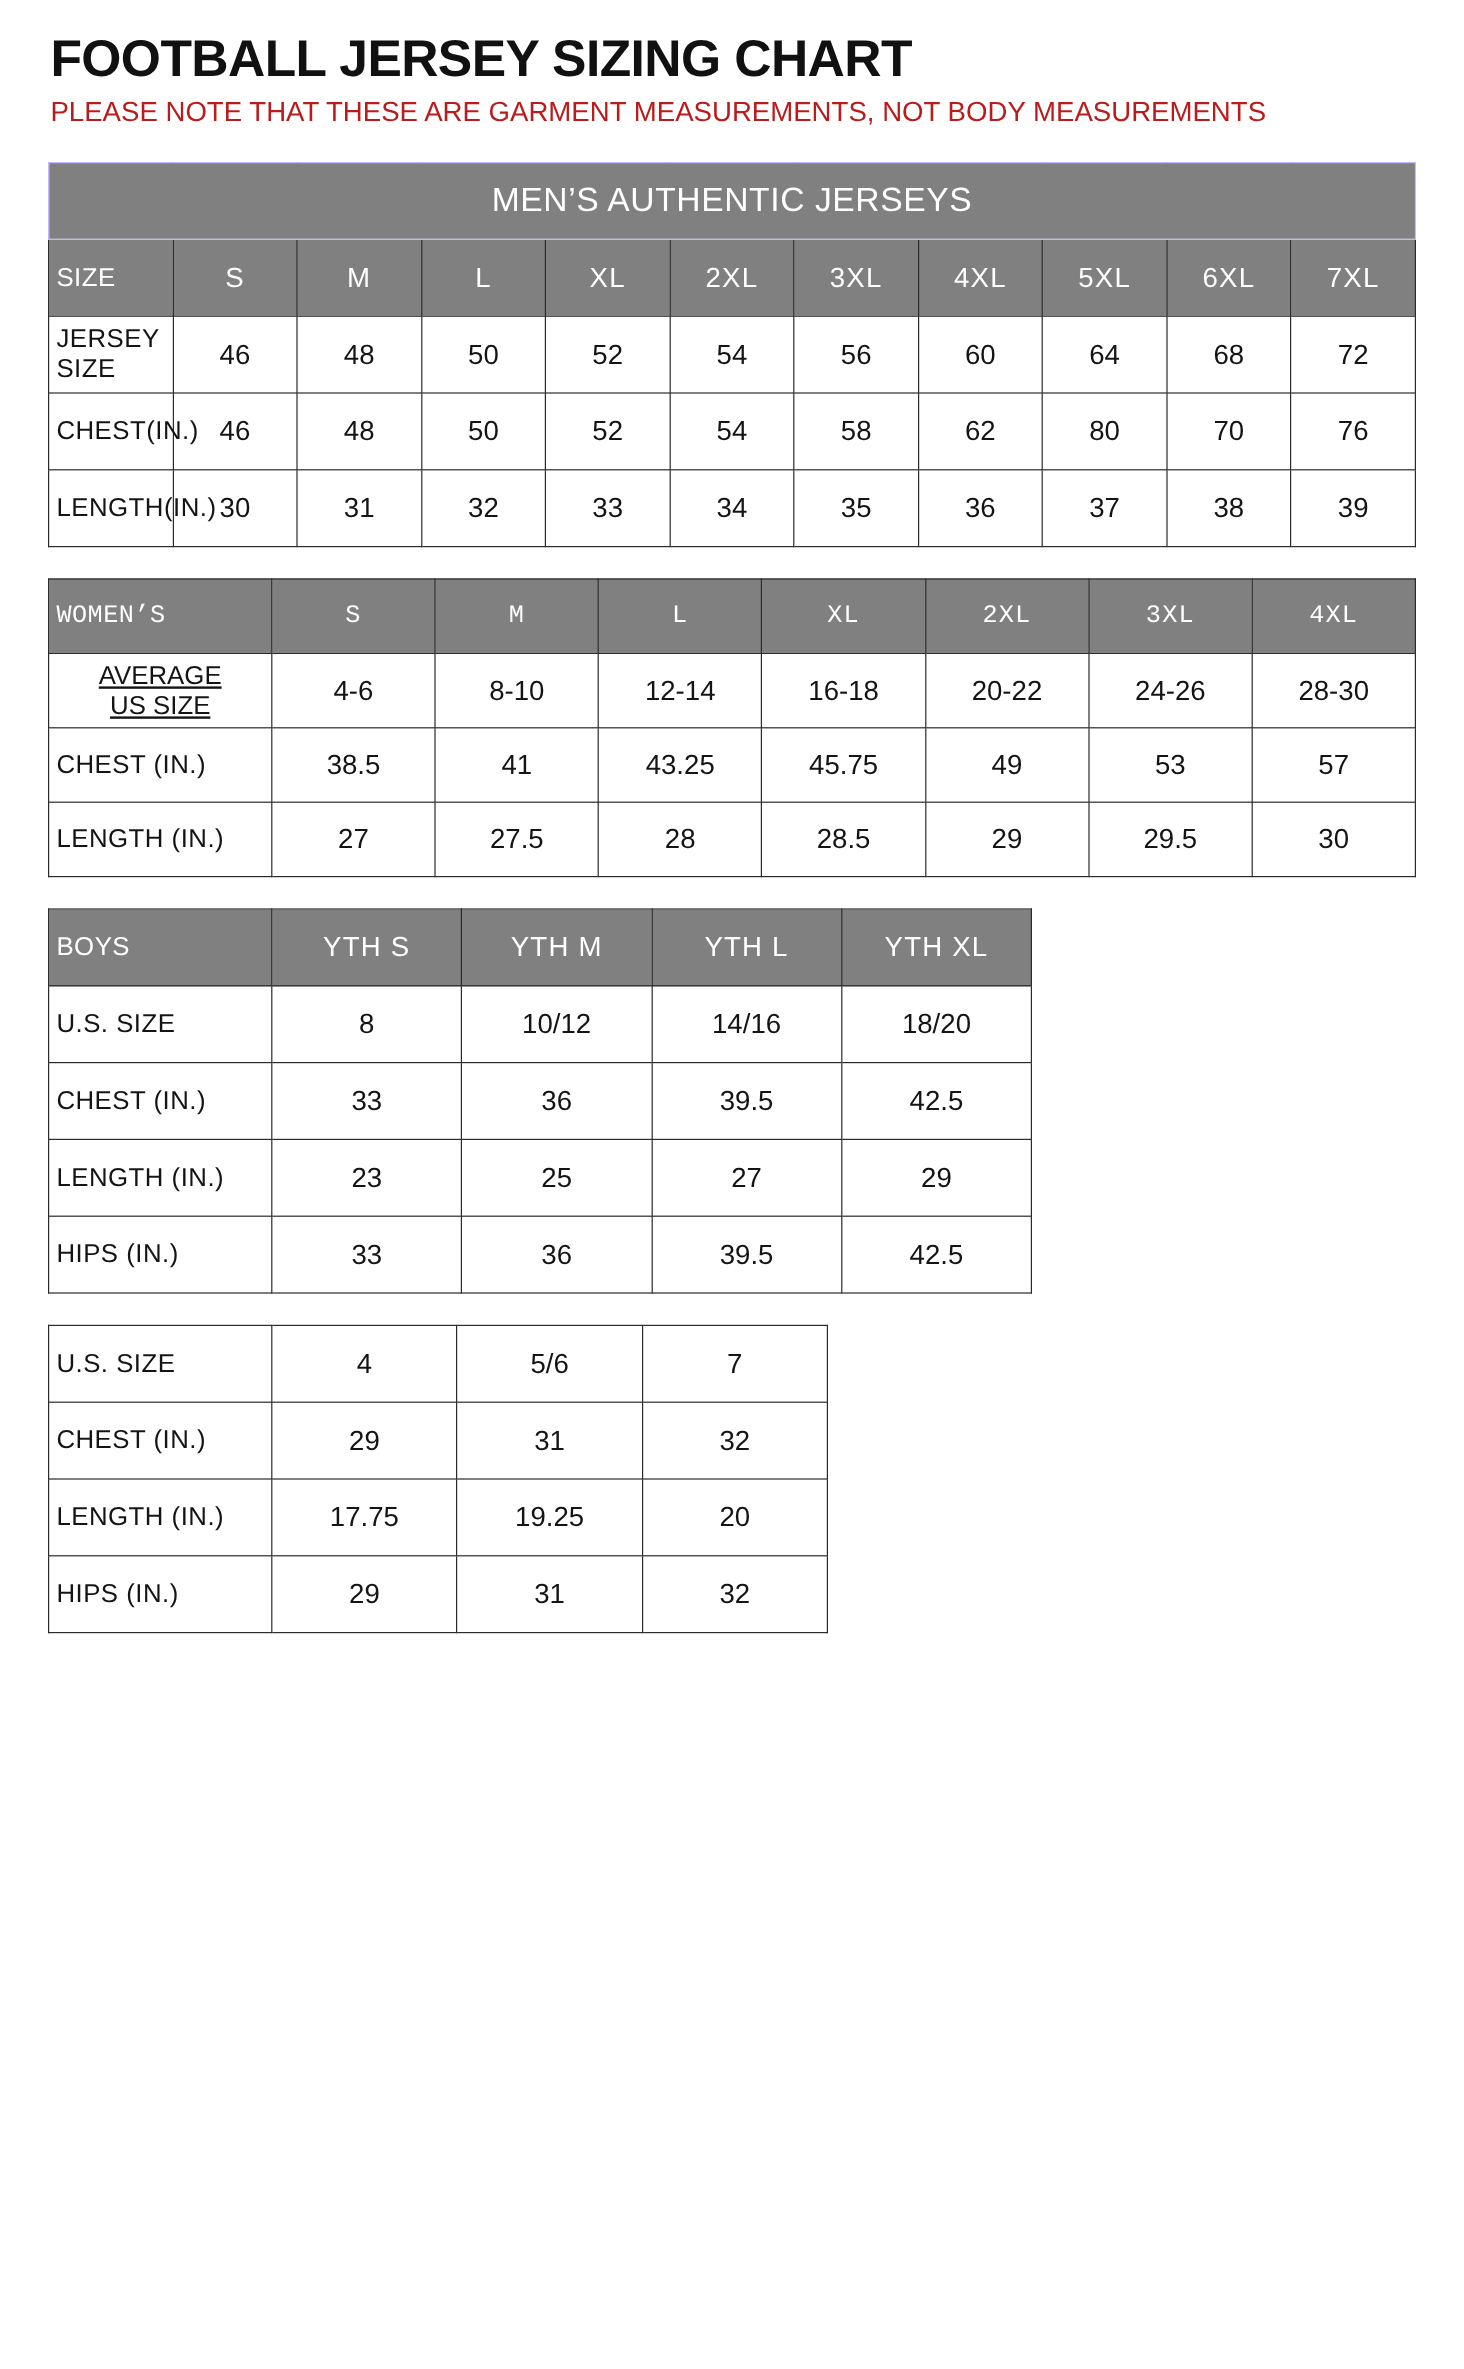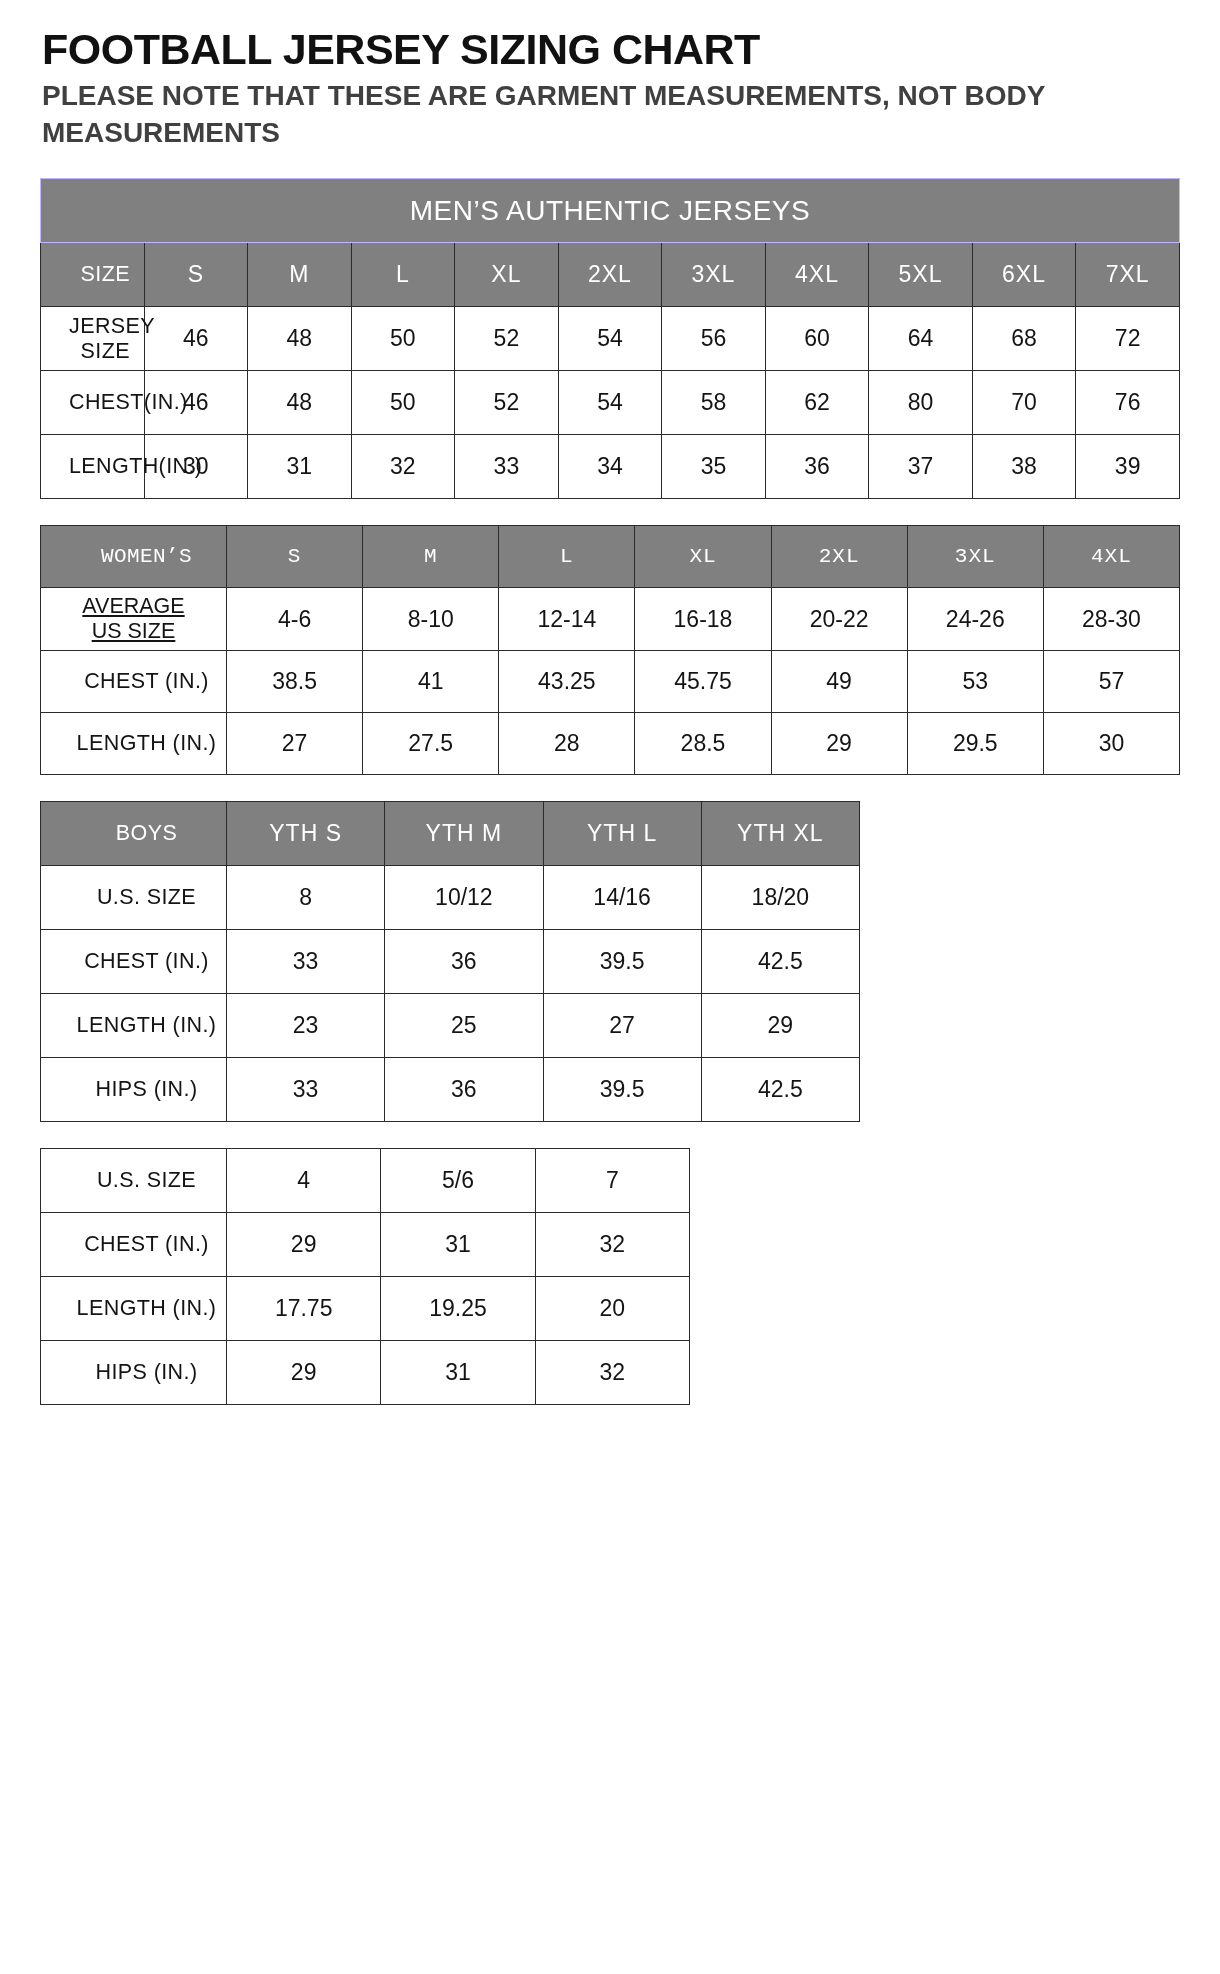--- a/index.html
+++ b/index.html
@@ -20,26 +20,25 @@
   }
   .title {
     font-size: 43px;
     font-weight: bold;
     letter-spacing: -0.5px;
     color: #111111;
     margin: 0 0 6px 2px;
     line-height: 1.08;
   }
   .note {
-    color: #404040;
-    font-size: 28px;
+    color: #b91c1c;
+    font-size: 23px;
     line-height: 1.32;
     margin: 0 0 26px 2px;
     max-width: 1100px;
-    font-weight: bold;
   }
   table {
     border-collapse: collapse;
     width: 100%;
     table-layout: fixed;
     margin-bottom: 26px;
   }
   td, th {
     border: 1px solid #2b2b2b;
     text-align: center;
@@ -56,22 +55,22 @@
     height: 78px;
     border: 1px solid #c4b5fd;
   }
   .hdr-cell {
     background: #808080;
     color: #ffffff;
     font-size: 21px;
     letter-spacing: 1px;
   }
   .rowlabel {
-    text-align: center;
-    padding-left: 28px;
+    text-align: left;
+    padding-left: 6px;
     font-size: 21.5px;
     letter-spacing: 0.4px;
   }
   .rowlabel-c {
     text-align: center;
     font-size: 21.5px;
   }
   .val {
     font-size: 23px;
   }

